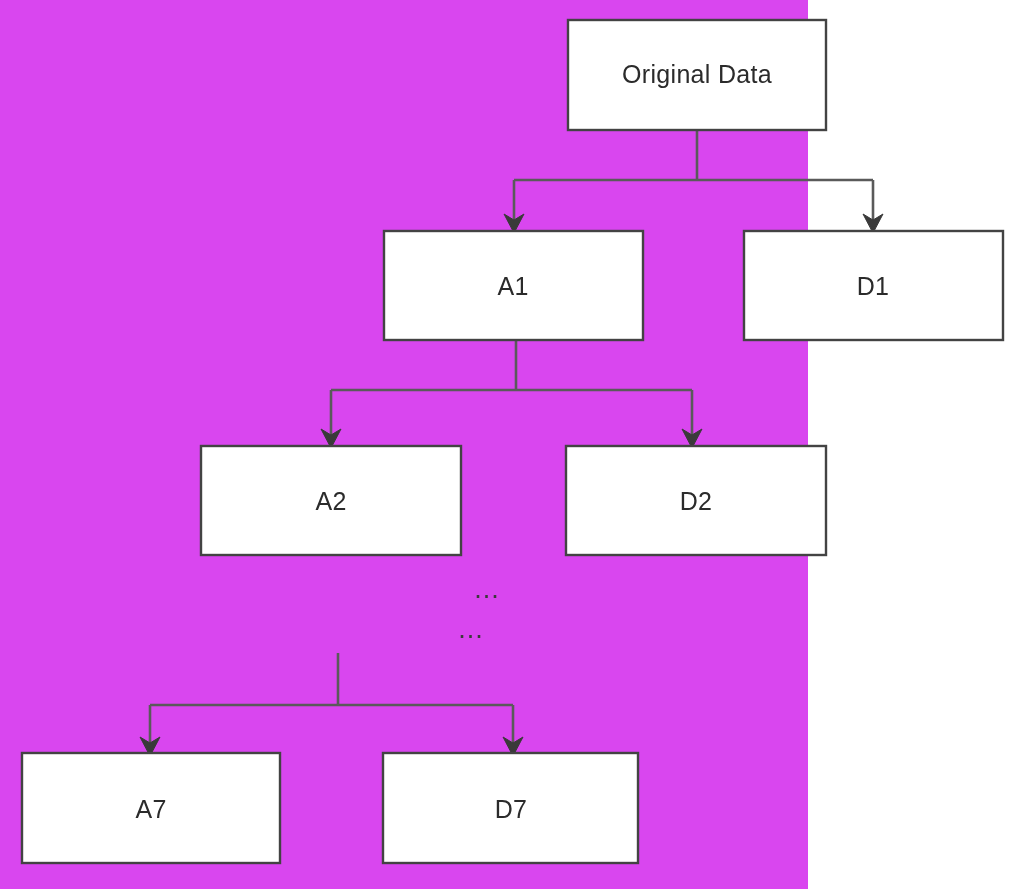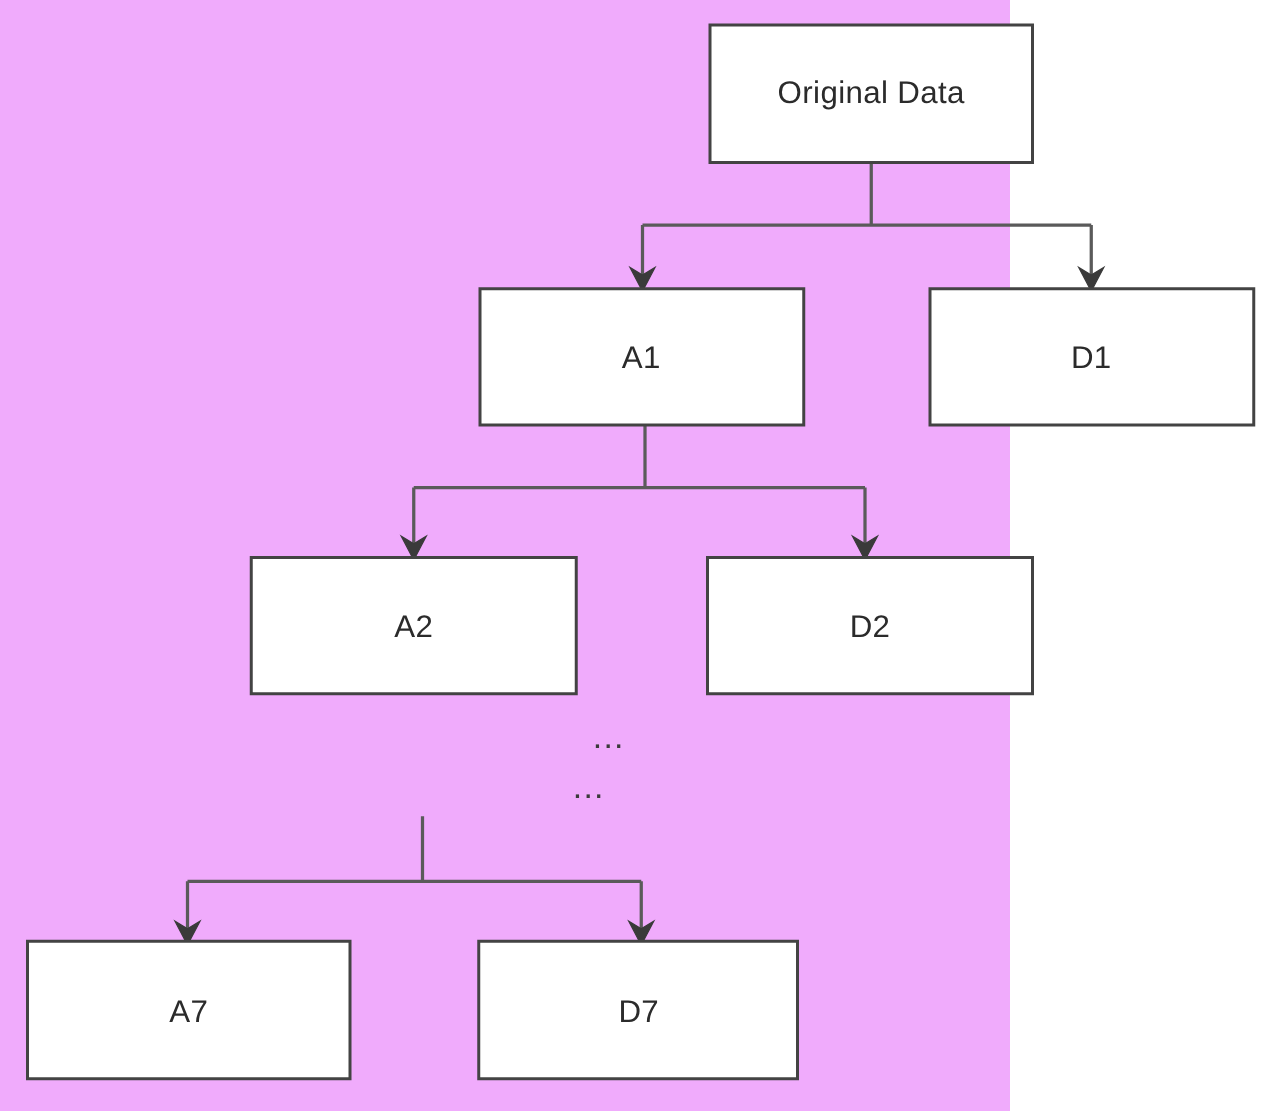--- a/index.html
+++ b/index.html
@@ -11,21 +11,21 @@
   body {
     width: 1024px;
     height: 889px;
     font-family: "Liberation Sans", sans-serif;
     overflow: hidden;
   }
   #diagram-root {
     position: relative;
     width: 808px;
     height: 889px;
-    background: #f0abfc;
+    background: #d946ef;
   }
   svg.diagram-canvas {
     position: absolute;
     top: 0;
     left: 0;
     width: 1024px;
     height: 889px;
     display: block;
   }
   .node-box {

